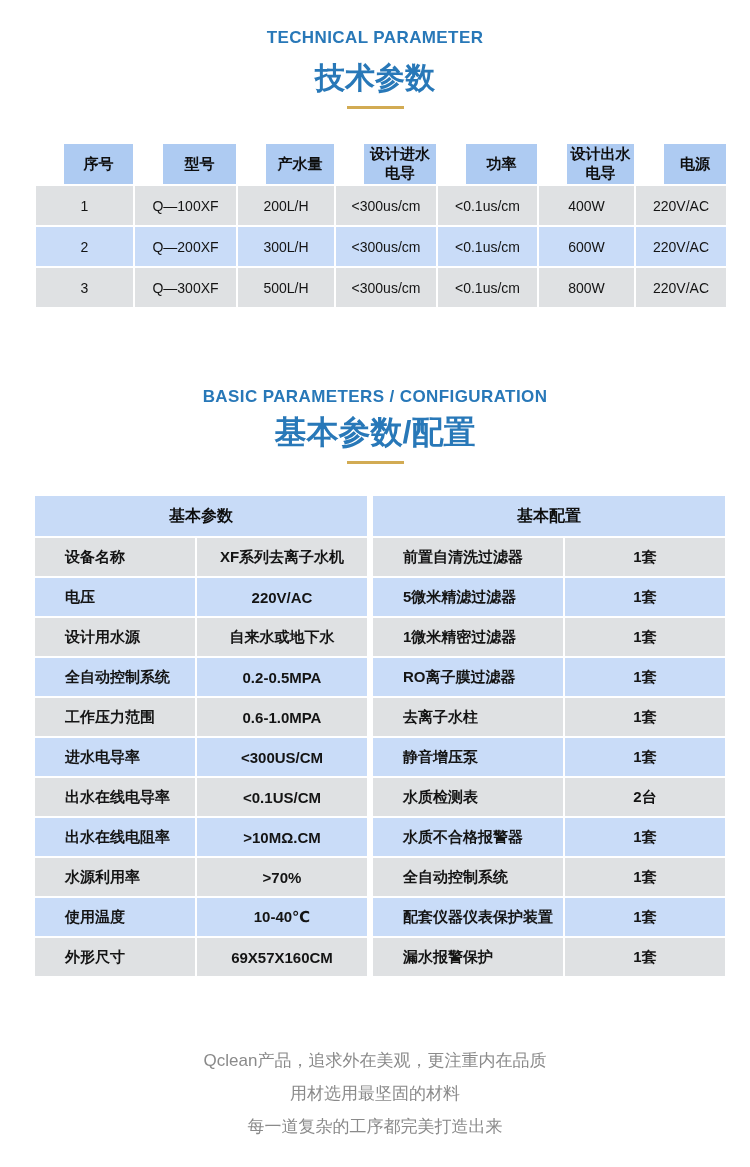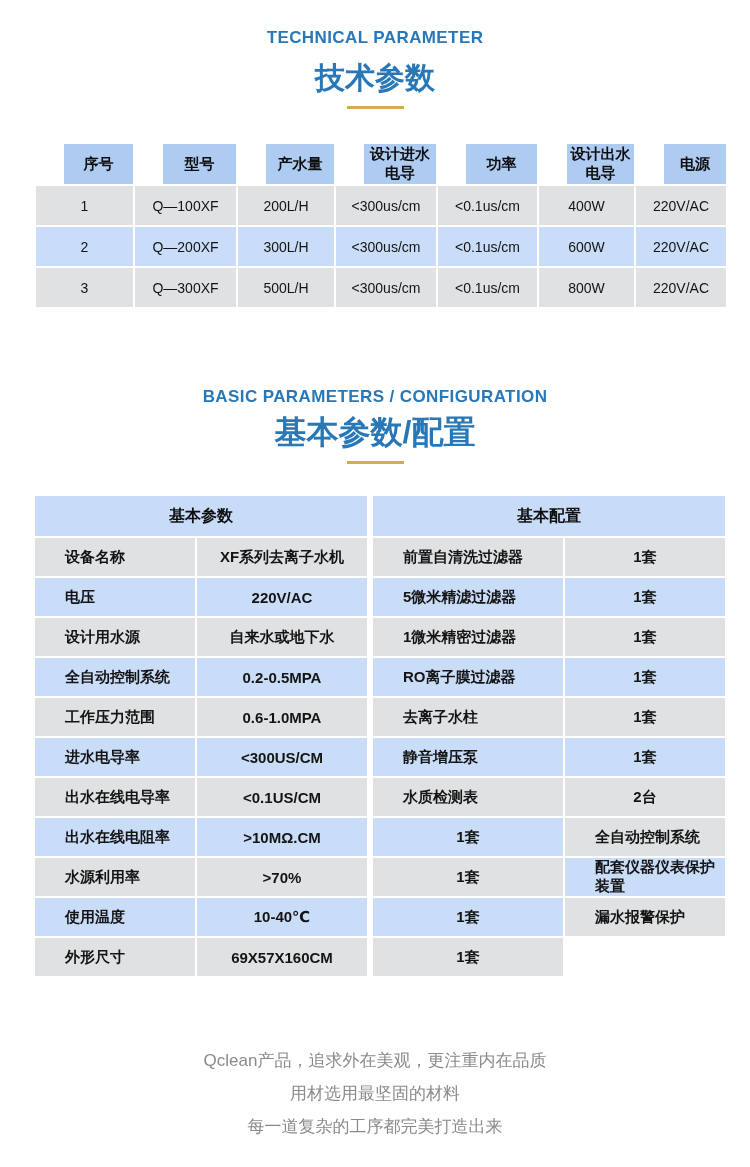--- a/index.html
+++ b/index.html
@@ -148,20 +148,21 @@
       <div class="lbl row-g">1微米精密过滤器</div>
       <div class="val row-g">1套</div>
       <div class="lbl row-b">RO离子膜过滤器</div>
       <div class="val row-b">1套</div>
       <div class="lbl row-g">去离子水柱</div>
       <div class="val row-g">1套</div>
       <div class="lbl row-b">静音增压泵</div>
       <div class="val row-b">1套</div>
       <div class="lbl row-g">水质检测表</div>
       <div class="val row-g">2台</div>
+      <div class="lbl row-b">水质不合格报警器</div>
       <div class="val row-b">1套</div>
       <div class="lbl row-g">全自动控制系统</div>
       <div class="val row-g">1套</div>
       <div class="lbl row-b">配套仪器仪表保护装置</div>
       <div class="val row-b">1套</div>
       <div class="lbl row-g">漏水报警保护</div>
       <div class="val row-g">1套</div>
     </div>
   </div>
 

